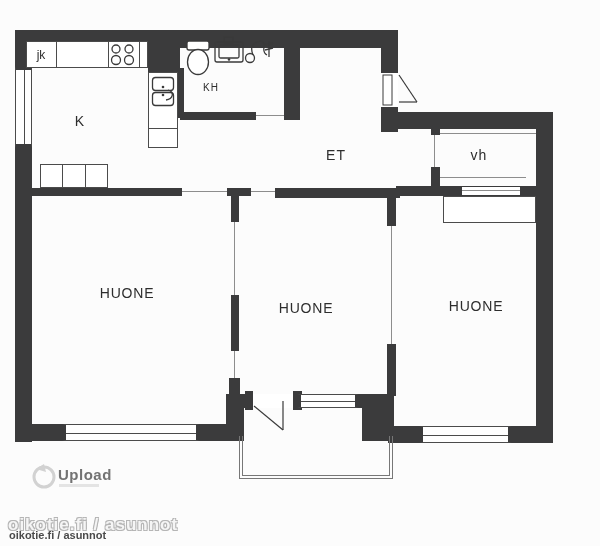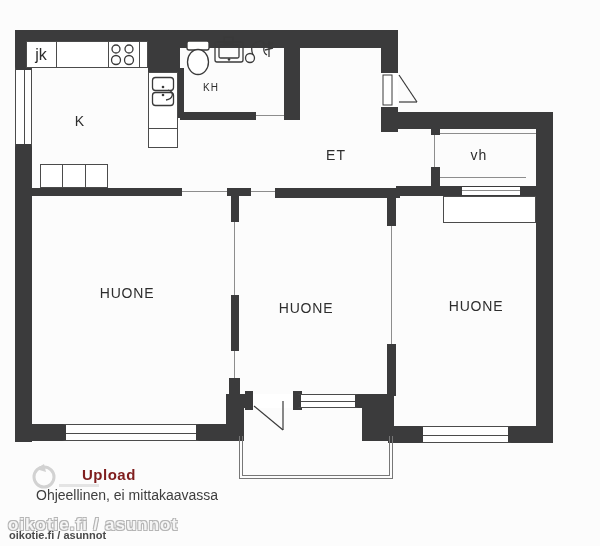--- a/index.html
+++ b/index.html
@@ -17,25 +17,25 @@
   .win.h{border-left:4px solid #3b3b3c;border-right:4px solid #3b3b3c;}
   .win.v{border-top:4px solid #3b3b3c;border-bottom:4px solid #3b3b3c;}
   .win .mid{position:absolute;background:#4b4b4b;}
   .win.h .mid{left:0;right:0;top:50%;height:1px;}
   .win.v .mid{top:0;bottom:0;left:50%;width:1px;}
   .balc{position:absolute;border-left:1px solid #777;border-right:1px solid #777;border-bottom:1px solid #777;}
   .balc .in{position:absolute;left:2px;right:2px;bottom:2px;top:0;
     border-left:1px solid #777;border-right:1px solid #777;border-bottom:1px solid #777;}
   .lbl{position:absolute;transform:translate(-50%,-50%);color:#2d2d2d;
        font-size:14px;letter-spacing:1px;white-space:nowrap;}
-  .lbl.small{font-size:16px;letter-spacing:0;}
+  .lbl.small{font-size:12px;letter-spacing:0;}
   .lbl.room{font-size:14px;letter-spacing:0.8px;}
   svg.overlay{position:absolute;left:0;top:0;pointer-events:none;}
-  .wm-logo-text{position:absolute;left:58px;top:466px;font-size:15px;color:#7f1d1d;
-       font-weight:bold;letter-spacing:.5px;margin-left:24px;}
+  .wm-logo-text{position:absolute;left:58px;top:466px;font-size:15px;color:#737373;
+       font-weight:bold;letter-spacing:.5px;}
   .wm-tagline{position:absolute;left:59px;top:484px;width:40px;height:3px;background:#e4e4e4;}
   .note{position:absolute;left:36px;top:487px;font-size:14px;color:#3e3e3e;}
   .wm-footer-outline{position:absolute;left:8px;top:515px;font-size:17px;font-weight:bold;
        letter-spacing:1px;color:#f5f5f5;
        text-shadow:1px 1px 0 #b5b5b5,-1px -1px 0 #b5b5b5,1px -1px 0 #b5b5b5,-1px 1px 0 #b5b5b5;}
   .wm-footer-small{position:absolute;left:9px;top:529px;font-size:11px;font-weight:bold;color:#4a4a4a;}
 </style>
 </head>
 <body>
 
@@ -162,17 +162,16 @@
   <span class="lbl" style="left:80px;top:121px">K</span>
   <span class="lbl" style="left:211px;top:87px;font-size:10px">KH</span>
   <span class="lbl" style="left:336px;top:155px">ET</span>
   <span class="lbl" style="left:479px;top:155px">vh</span>
   <span class="lbl room" style="left:127px;top:293px">HUONE</span>
   <span class="lbl room" style="left:306px;top:308px">HUONE</span>
   <span class="lbl room" style="left:476px;top:306px">HUONE</span>
 
   <span class="wm-logo-text">Upload</span>
   <span class="wm-tagline"></span>
-  <span class="note">Ohjeellinen, ei mittakaavassa</span>
   <span class="wm-footer-outline">oikotie.fi / asunnot</span>
   <span class="wm-footer-small">oikotie.fi / asunnot</span>
 
 </div>
 
 </body></html>

